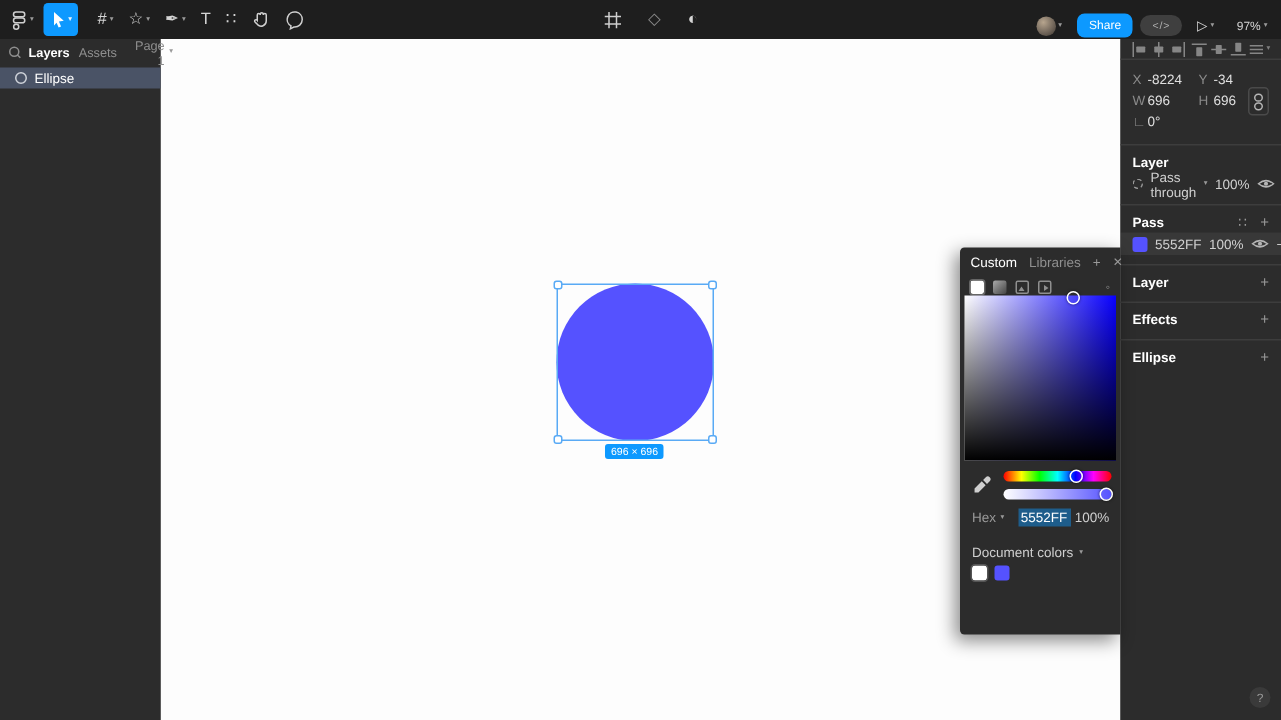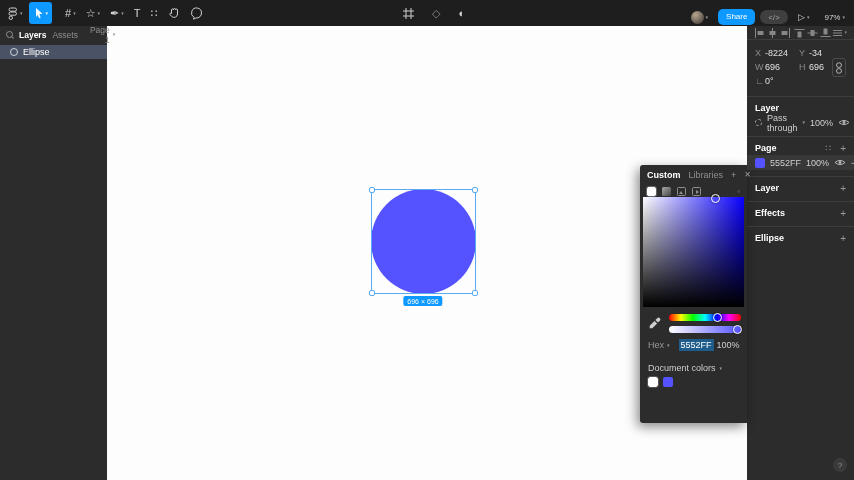--- a/index.html
+++ b/index.html
@@ -209,21 +209,21 @@
     <span class="handle h-tl"></span>
     <span class="handle h-tr"></span>
     <span class="handle h-bl"></span>
     <span class="handle h-br"></span>
   </div>
   <div id="size-badge">696 × 696</div>
 </div>
 
 <div id="picker">
   <div class="hdr">
-    <span style="color:#fff;font-weight:bold;">Custom</span>
+    <span style="color:#fff;font-weight:normal;">Custom</span>
     <span class="dim">Libraries</span>
     <span class="x">
       <span>+</span>
       <span style="font-size:8px;">✕</span>
     </span>
   </div>
   <div id="ftypes">
     <span class="sw-solid"></span>
     <span class="sw-grad"></span>
     <span class="sw-img"></span>
@@ -346,21 +346,21 @@
             <path d="M1 4.5 Q6 .3 11 4.5 Q6 8.7 1 4.5 Z" fill="none" stroke="#b5b5b5"></path>
             <circle cx="6" cy="4.5" r="1.4" fill="#b5b5b5"></circle>
           </svg>
         </span>
     </div>
   </div>
 
   <div class="div"></div>
   <div class="sec">
     <div class="sec-title">
-      <span>Page</span>
+      <span>Pass</span>
       <span class="tools">
         <span style="font-size:9px;">∷</span>
         <span>+</span>
       </span>
     </div>
     <div class="frow fill-hl">
       <span class="swatch"></span>
       <span>5552FF</span>
       <span class="pct-r">100%</span>
       <span class="eye">

